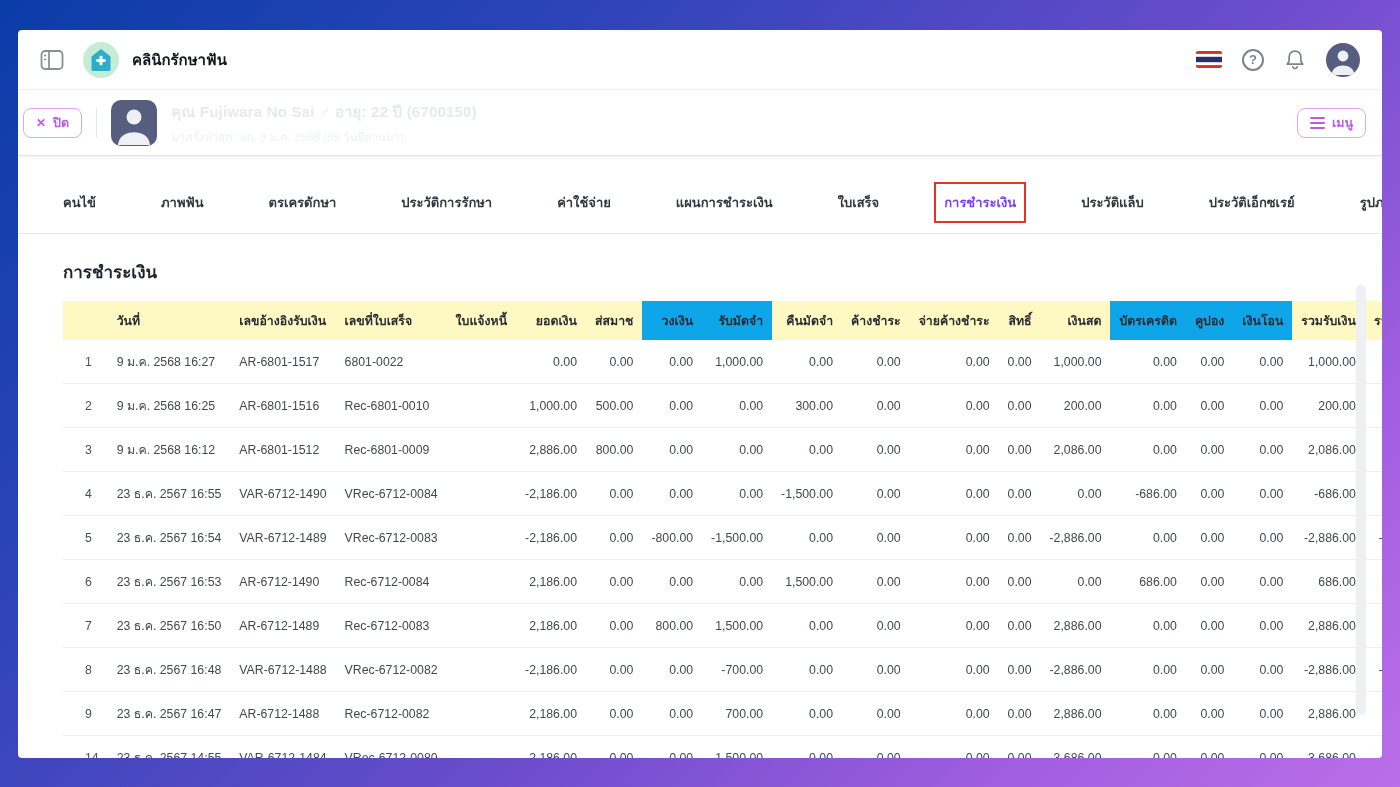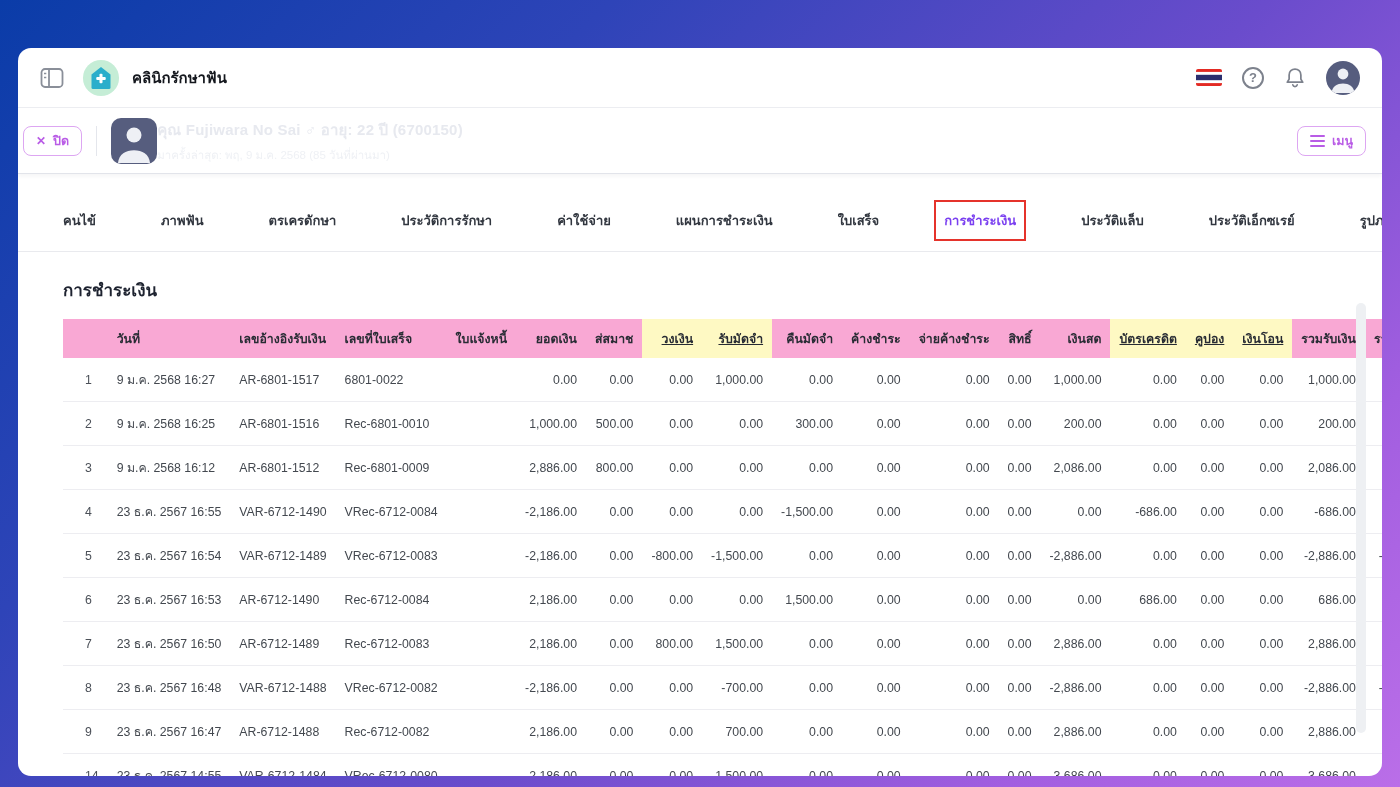--- a/index.html
+++ b/index.html
@@ -2,22 +2,22 @@
 <html><head>
 <meta charset="utf-8">
 <style>
   * { margin:0; padding:0; box-sizing:border-box; }
   html,body { width:1400px; height:787px; font-family:"Liberation Sans","DejaVu Sans",sans-serif; }
   .frame {
     width:1400px; height:787px; position:relative;
     background:linear-gradient(135deg,#0a3ca8 0%,#2e44b8 28%,#6a4ccc 58%,#a25ee0 82%,#ba6ee8 100%);
   }
   .card {
-    position:absolute; left:18px; top:48px; width:1364px; height:728px;
-    background:#ffffff; border-radius:13px; overflow:hidden;
+    position:absolute; left:18px; top:30px; width:1364px; height:728px;
+    background:#ffffff; border-radius:4px; overflow:hidden;
   }
   
   .topbar {
     height:60px; display:flex; align-items:center; padding:0 22px;
     border-bottom:1px solid #edeef2;
   }
   .panel-toggle { width:24px; height:22px; cursor:pointer; }
   .home-badge { width:38px; height:38px; margin-left:18px; }
   .app-title { margin-left:12px; font-size:15px; font-weight:700; color:#14171d; }
   .topbar-right { margin-left:auto; display:flex; align-items:center; gap:20px; }
@@ -34,44 +34,44 @@
     border-bottom:1px solid #e2e4ea; box-shadow:0 2px 4px rgba(30,35,60,.05); position:relative;
   }
   .btn-outline {
     display:inline-flex; align-items:center; gap:7px; height:30px; padding:0 12px;
     background:#fff; border:1px solid #dda6f2; border-radius:8px;
     color:#b95ce6; font-size:12.5px; font-weight:600; cursor:pointer;
   }
   .btn-outline .x-glyph { font-size:12px; font-weight:700; }
   .vdivider { width:1px; height:30px; background:#e4e6ec; margin:0 14px; }
   .patient-avatar { width:46px; height:46px; border-radius:10px; background:#565d7e; overflow:hidden; }
-  .patient-meta { }
+  .patient-meta { margin-left:14px; }
   .patient-name { font-size:15px; font-weight:700; color:#e7e9ef; letter-spacing:.2px; }
   .patient-sub { font-size:11.5px; color:#eff1f5; margin-top:4px; }
   .menu-btn { margin-left:auto; }
   .hamburger { display:inline-flex; flex-direction:column; gap:3px; }
   .hamburger i { display:block; width:15px; height:2px; background:#b95ce6; border-radius:1px; }
   
   .content { position:relative; height:602px; }
   .tabs-wrap {
     display:flex; align-items:center; gap:65px;
     padding:36px 4px 20px 45px; border-bottom:1px solid #e9eaee;
   }
   .tab { font-size:13px; font-weight:700; color:#31363f; white-space:nowrap; cursor:pointer; }
   .tab.active { color:#7a3ff0; }
   .tab.highlighted { outline:2px solid #e5332b; outline-offset:8px; }
   .section-title { margin:24px 0 16px 45px; font-size:17px; font-weight:700; color:#1e2330; }
   
   .table-wrap { padding:0 38px 0 45px; }
   table { width:100%; border-collapse:collapse; font-size:12.3px; color:#43484f; }
   thead th {
-    background:#f9a8d4; color:#272b33; font-weight:700; text-align:left;
+    background:#fef9c3; color:#272b33; font-weight:700; text-align:left;
     padding:10px 9px; white-space:nowrap;
   }
-  thead th.light { background:#fef9c3;text-decoration:underline; }
+  thead th.light { background:#0ea5e9; }
   tbody td { padding:12px 9px; white-space:nowrap; border-bottom:1px solid #ededf1; }
   th:nth-child(n+6), td:nth-child(n+6) { text-align:right; }
   th:nth-child(1) { width:38px; }
   td:nth-child(1) { padding-left:22px; color:#4b5058; }
   th:nth-child(5) { width:76px;margin-top:24px; }
   .scroll-track {
     position:absolute; right:16px; top:129px; width:10px; height:430px;
     background:#eef0f3; border-radius:5px; cursor:pointer;
   }
 </style>

